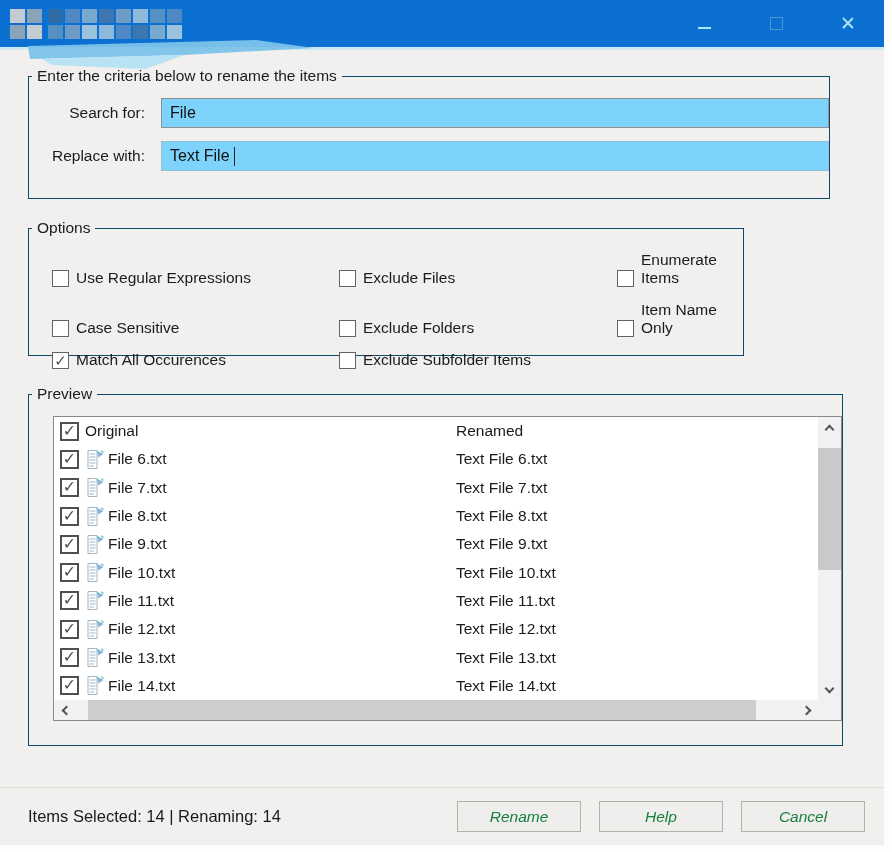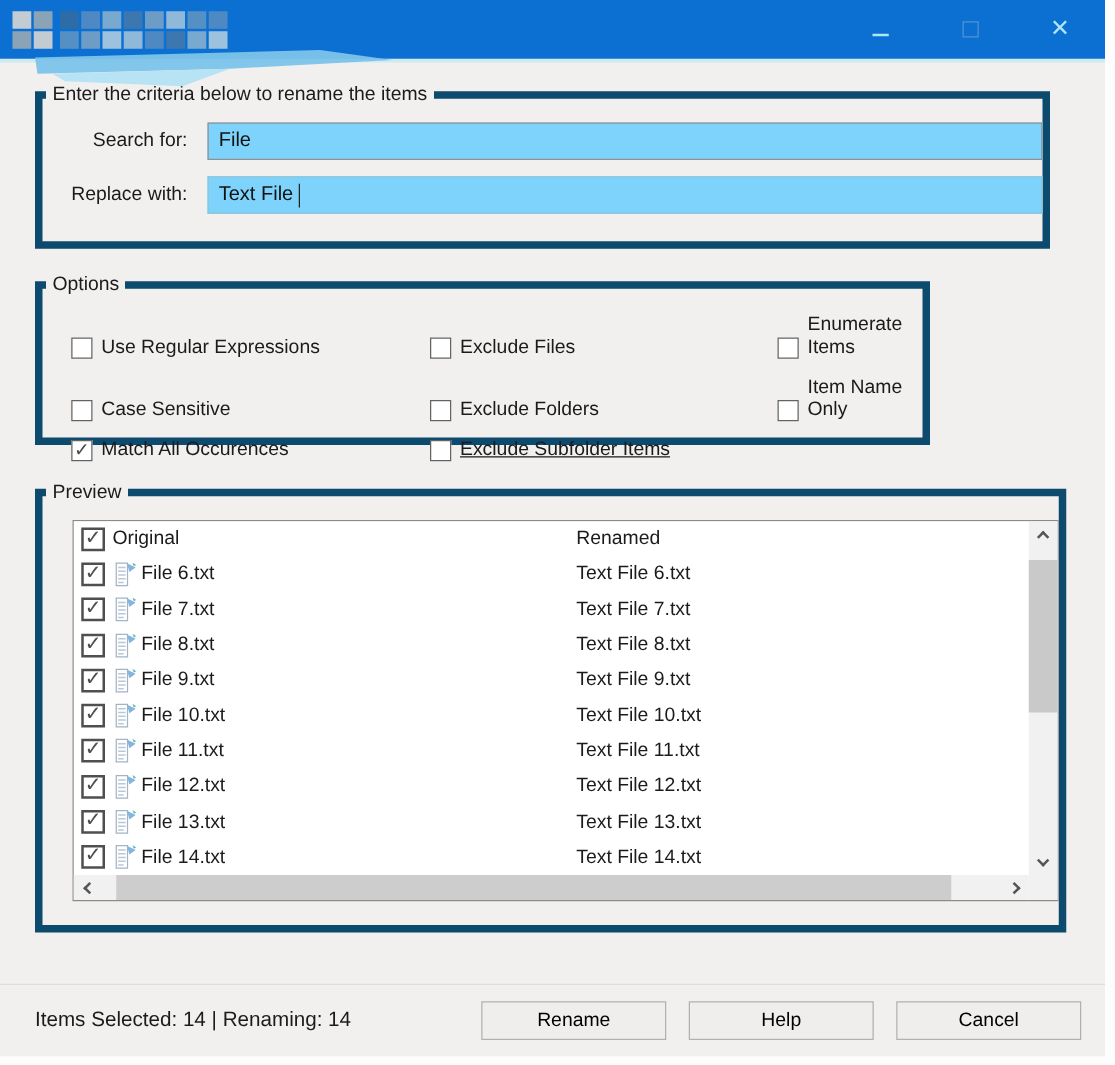--- a/index.html
+++ b/index.html
@@ -33,21 +33,21 @@
     position:absolute; right:0; top:0; height:47px;
     display:flex; align-items:stretch;
   }
   .win-btn { width:72px; display:flex; align-items:center; justify-content:center; }
   .glyph-min { width:13px; height:2px; background:var(--titlebar_glyph,#aee6f2); margin-top:8px; }
   .glyph-max { width:13px; height:13px; border:1px solid #4f94d0; }
   .glyph-close { color:var(--titlebar_glyph,#aee6f2); font-size:19px; line-height:1; font-weight:400; }
   .swoosh { position:absolute; left:24px; top:40px; z-index:3; pointer-events:none; }
   
   fieldset {
-    border:6px solid #0c4a6e;
+    border:1px solid #0c4a6e;
     margin-left:28px; width:716px;
     padding:0 0 0 0;
   }
   legend { font-size:15.5px; padding:0 5px; margin-left:3px; color:#1b1b1b; }
   .criteria { margin-top:17px; height:132px; }
   .form-row { display:flex; align-items:center; margin-top:13px; }
   .form-row label { width:132px; text-align:right; padding-right:16px; font-size:15.5px; }
   .input-wrap { position:relative; }
   .form-row input {
     width:668px; height:30px; border:1px solid #919191; background:#7dd3fc;
@@ -111,24 +111,24 @@
   .chev.right { transform:rotate(-45deg); margin-right:3px; }
   
   .footer {
     position:absolute; left:0; right:0; bottom:0; height:58px;
     border-top:1px solid #deddd8;
     display:flex; align-items:center;
   }
   .status { margin-left:28px; font-size:16.5px; }
   .btn-row { margin-left:auto; margin-right:19px; display:flex; gap:18px; }
   .btn {
-    width:148px; height:31px;
+    width:124px; height:31px;
     background:var(--button_bg,#efeeec); border:1px solid #b3b1ae;
-    font-family:"Liberation Sans",sans-serif; font-size:15.5px; color:#000000;
-    display:flex; align-items:center; justify-content:center; cursor:default;
+    font-family:"Liberation Sans",sans-serif; font-size:15.5px; color:#15803d;
+    display:flex; align-items:center; justify-content:center; cursor:default;font-style:italic;
   }
 </style>
 </head>
 <body>
 
 <div class="dialog">
 
   <div class="titlebar">
     <div class="mosaic">
       <div class="col">
@@ -228,21 +228,21 @@
           <span>Match All Occurences</span>
         </div>
         <div class="opt-item" style="grid-area: 1 / 2;">
           <span class="cb"></span>
           <span>Exclude Files</span>
         </div>
         <div class="opt-item" style="grid-area: 2 / 2;">
           <span class="cb"></span>
           <span>Exclude Folders</span>
         </div>
-        <div class="opt-item" style="grid-area: 3 / 2; text-decoration: underline;">
+        <div class="opt-item" style="grid-area: 3 / 2;">
           <span class="cb"></span>
           <span>Exclude Subfolder Items</span>
         </div>
         <div class="opt-item" style="grid-area: 1 / 3;">
           <span class="cb"></span>
           <span>Enumerate Items</span>
         </div>
         <div class="opt-item" style="grid-area: 2 / 3;">
           <span class="cb"></span>
           <span>Item Name Only</span>

